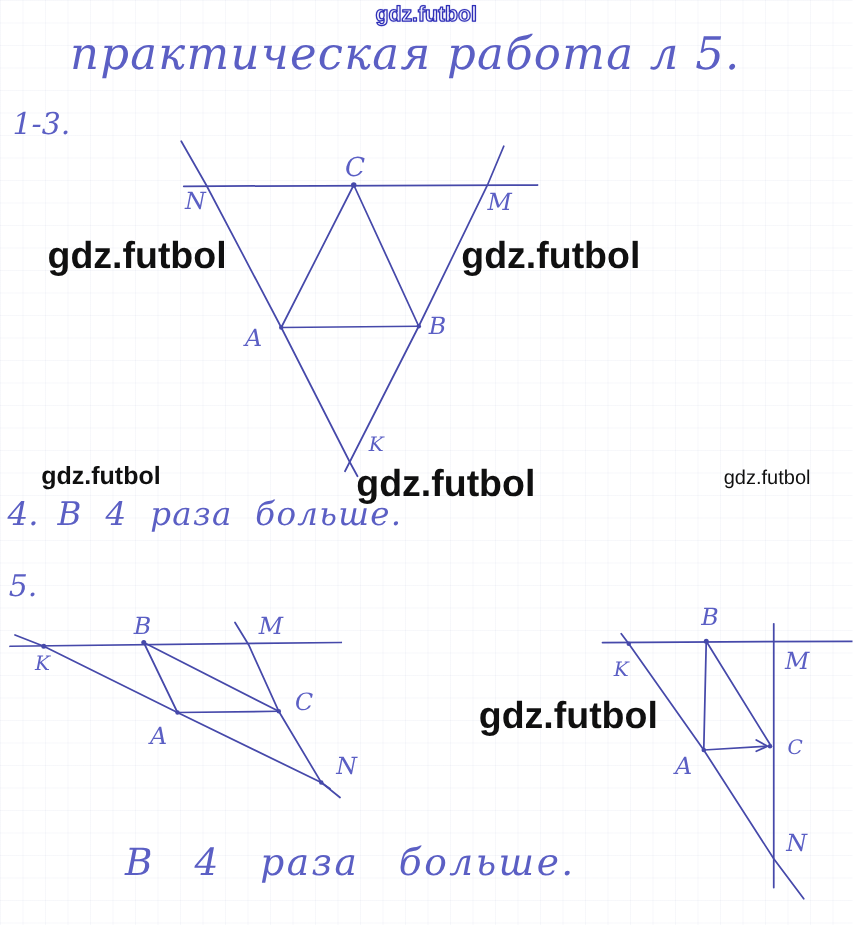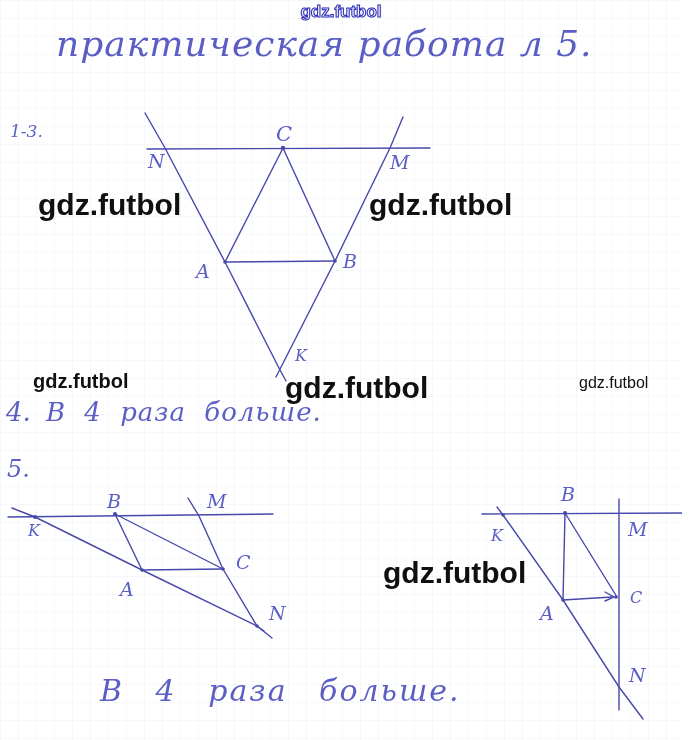--- a/index.html
+++ b/index.html
@@ -15,21 +15,21 @@
   .hand{
     position:absolute;
     font-family:"DejaVu Serif", serif;
     font-style:italic;
     color:#5b5fc4;
     white-space:nowrap;
     line-height:1.1;
     text-align:center;
   }
   .title{left:56px;top:24px;font-size:36px;letter-spacing:1px;}
-  .t13{left:10px;top:86px;font-size:17px;margin-top:36px;}
+  .t13{left:10px;top:86px;font-size:24px;}
   .t4num{left:6px;top:398px;font-size:26px;}
   .t4ans{left:46px;top:398px;font-size:26px;word-spacing:9px;letter-spacing:1px;}
   .t5{left:7px;top:456px;font-size:24px;}
   .t5ans{left:100px;top:674px;font-size:30px;word-spacing:20px;letter-spacing:2px;}
   .wm{
     position:absolute;color:#101010;white-space:nowrap;
     font-family:"Liberation Sans", sans-serif;font-weight:700;
   }
   .wm-top{
     left:50%;top:2px;transform:translateX(-50%);

